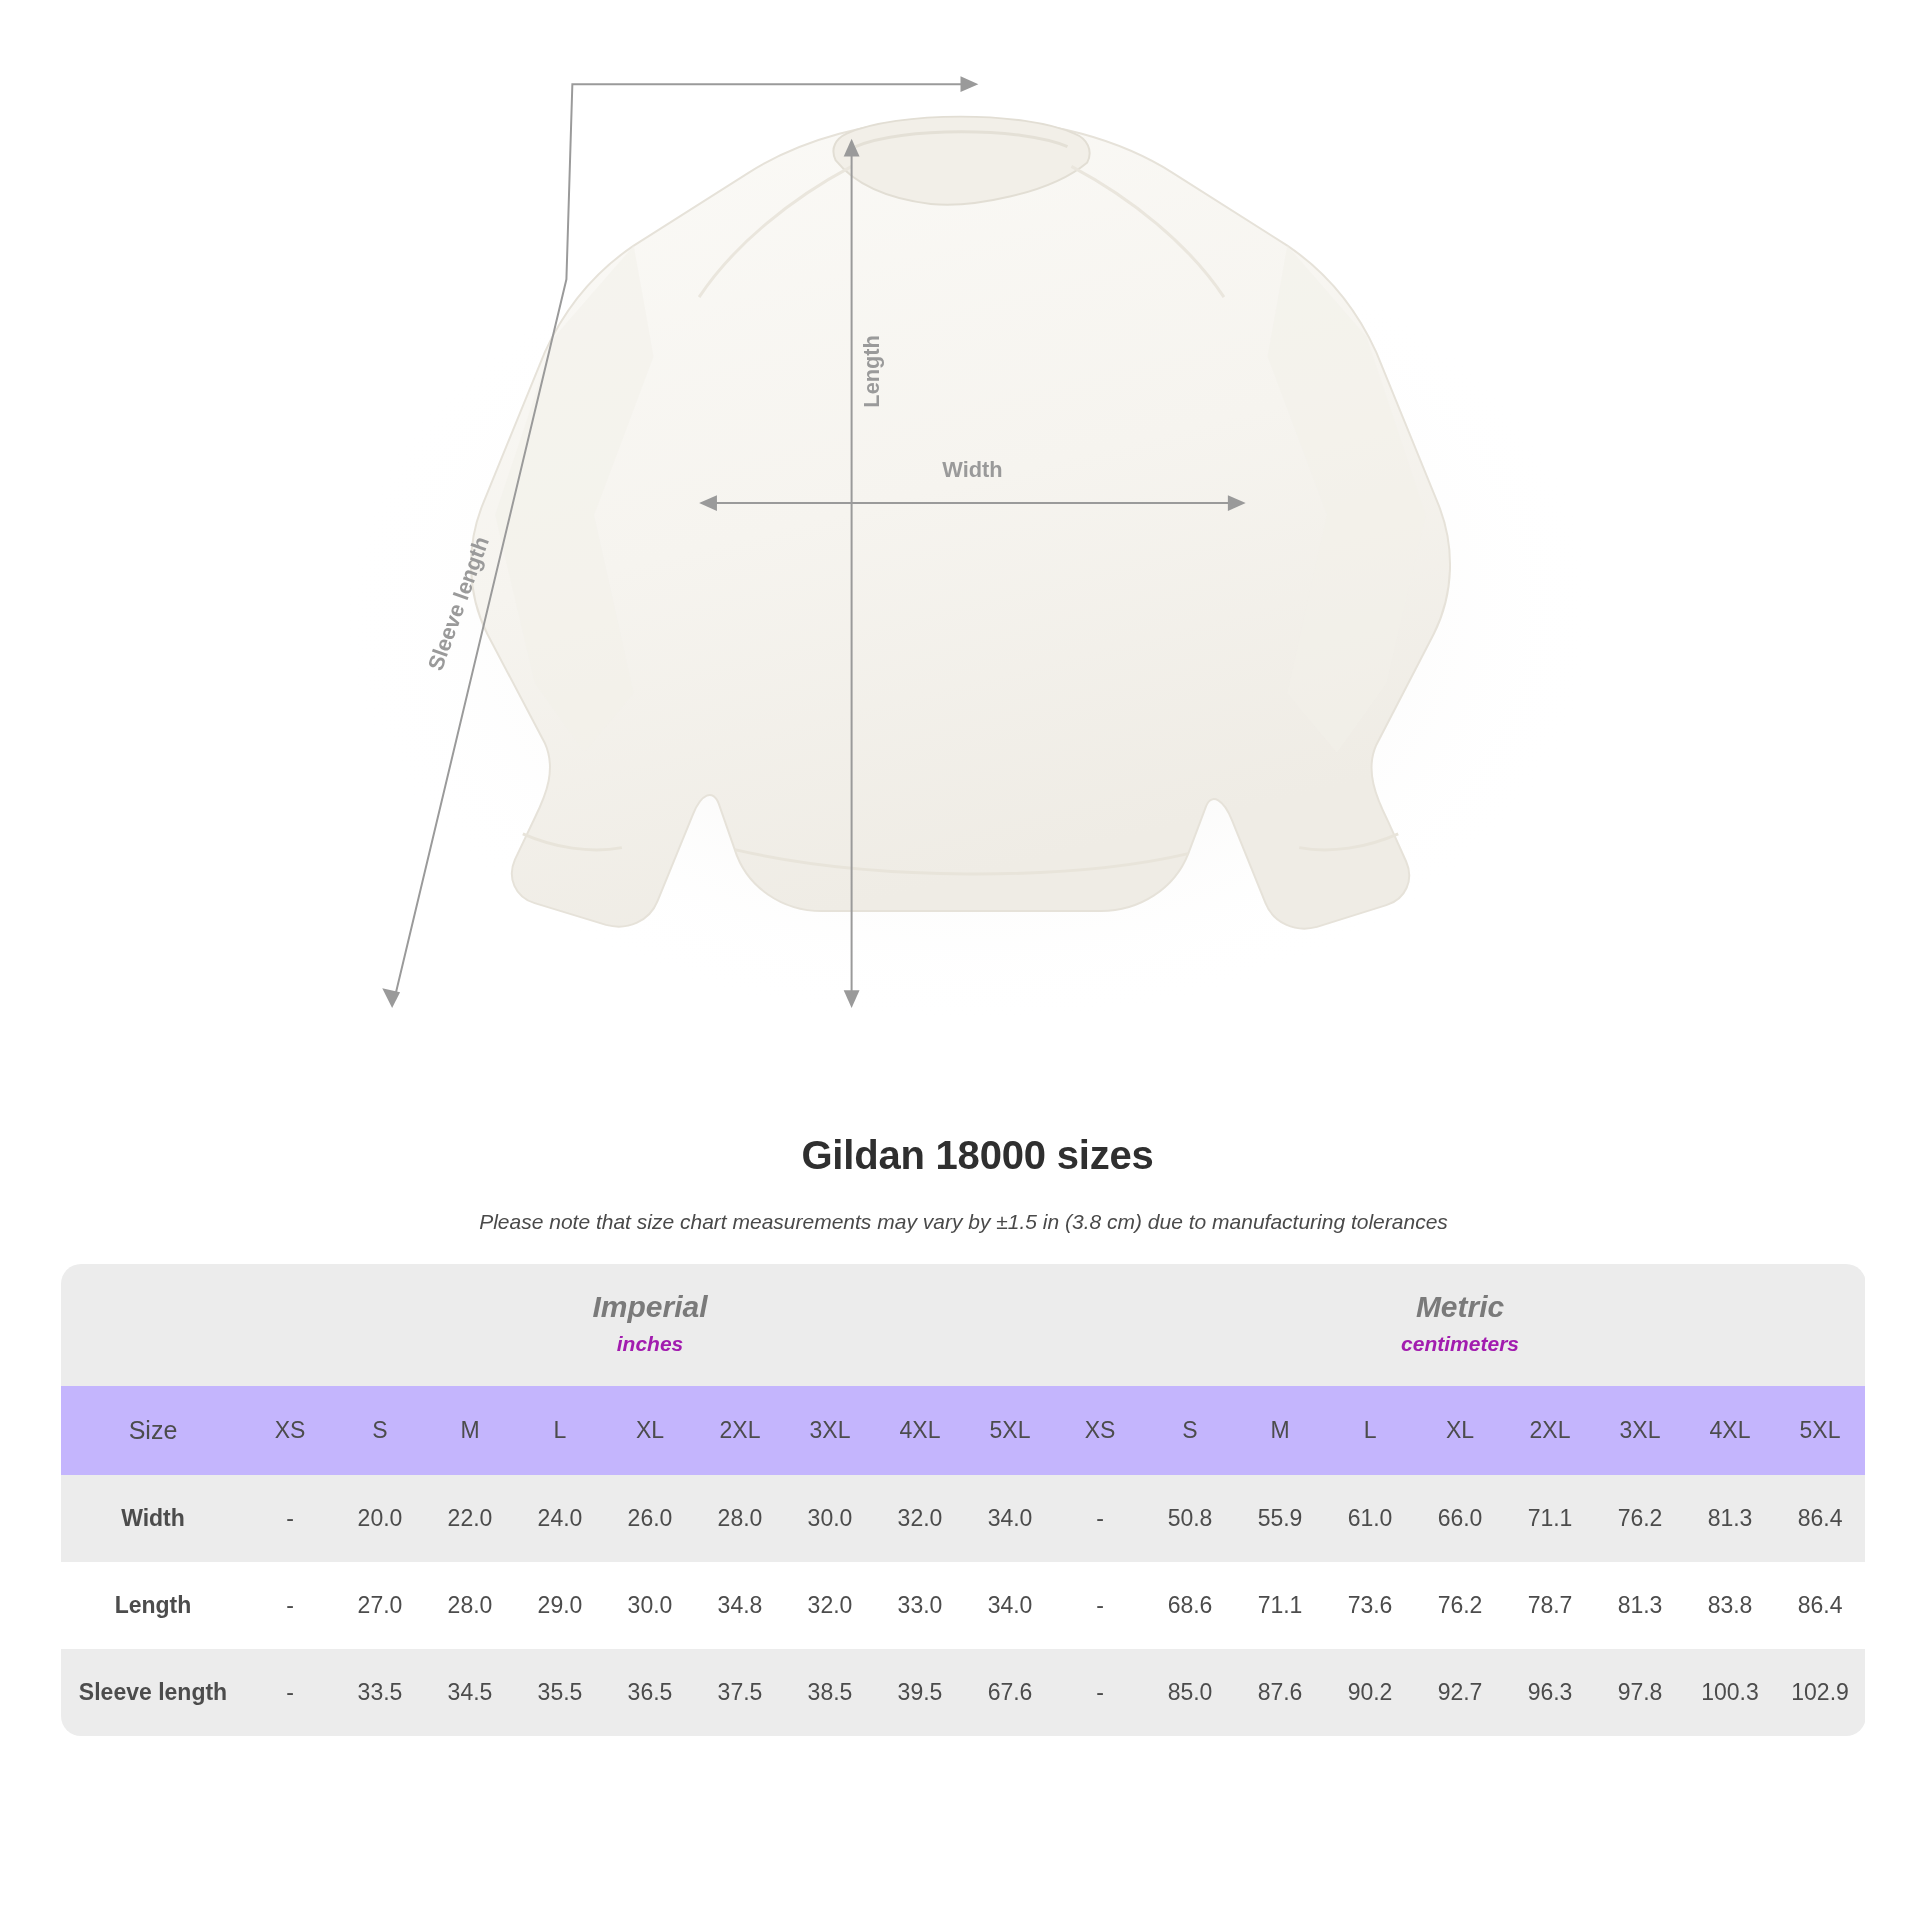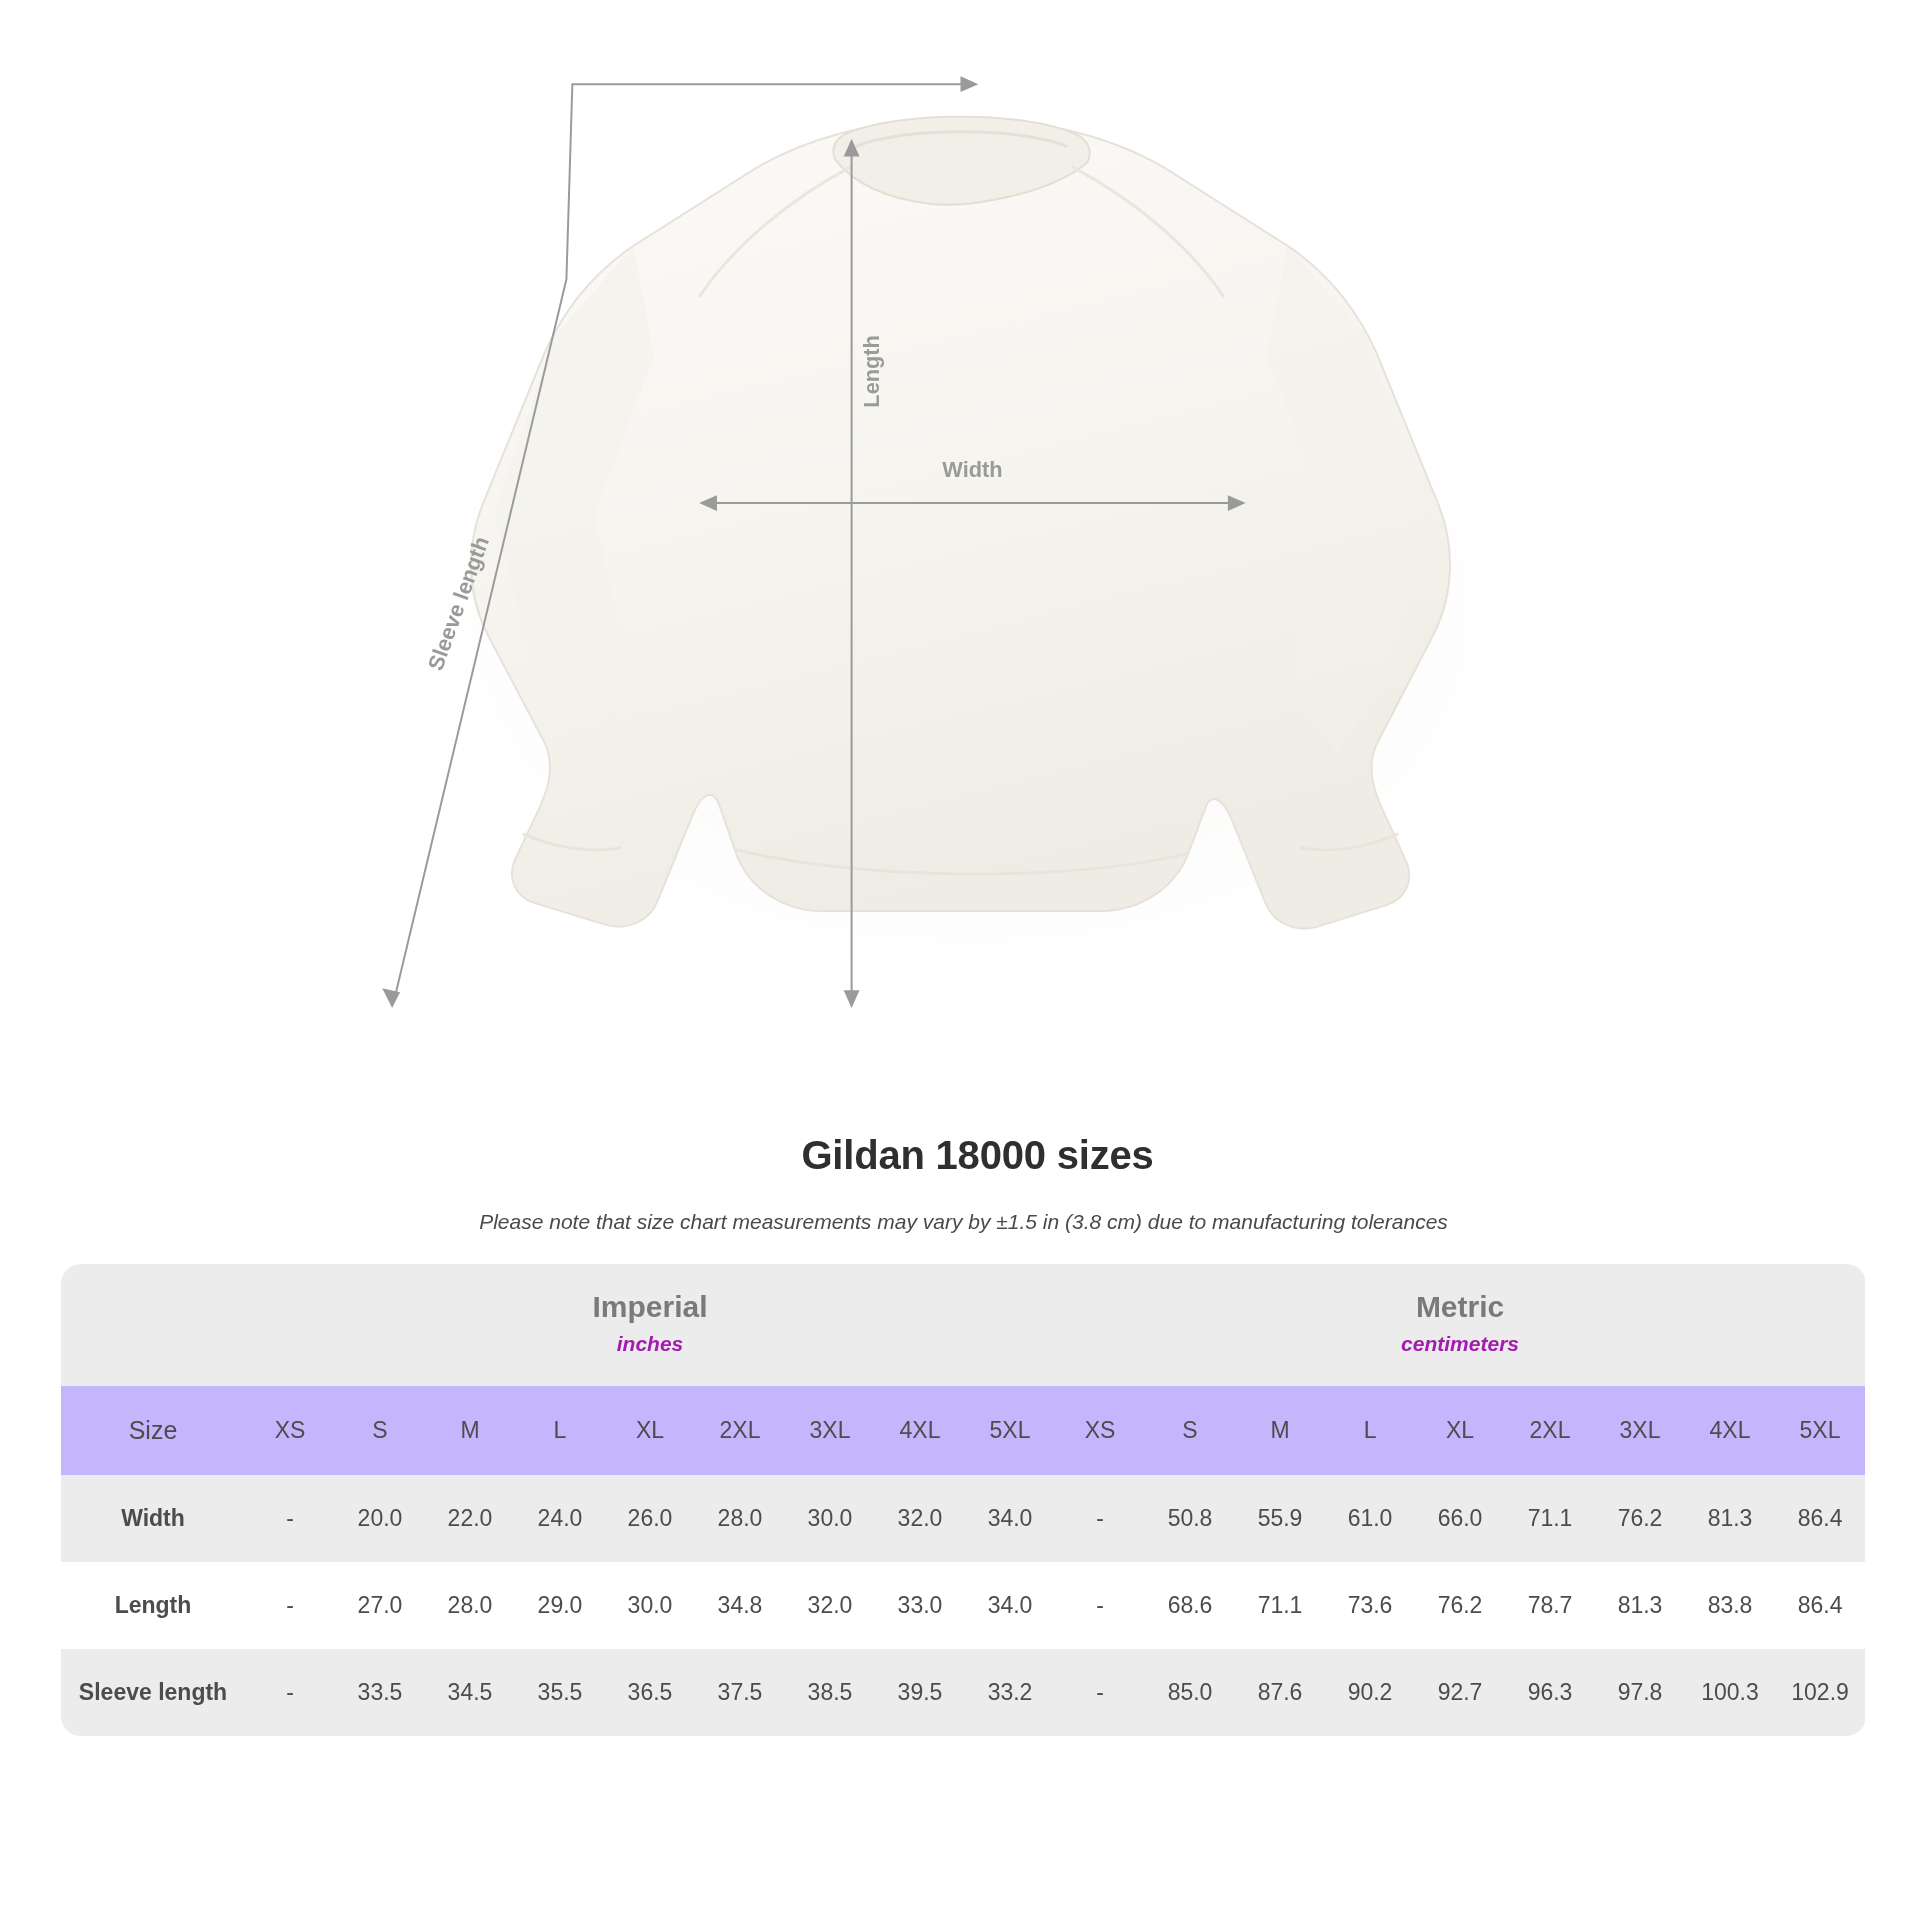--- a/index.html
+++ b/index.html
@@ -75,20 +75,21 @@
   .unit-head-row th {
     background: #ececec;
     padding: 26px 0 30px 0;
   }
   .unit-head-row th.corner {
     background: #ececec;
   }
   .unit-name {
     font-size: 30px;
     font-weight: bold;
+    font-style: italic;
     color: #7a7a7a;
     display: block;
   }
   .unit-sub {
     font-size: 21px;
     font-style: italic;
     color: #a21caf;
     display: block;
     margin-top: 8px;
   }
@@ -335,21 +336,21 @@
         <tr class="shaded">
           <td class="rowlabel">Sleeve length</td>
           <td>-</td>
           <td>33.5</td>
           <td>34.5</td>
           <td>35.5</td>
           <td>36.5</td>
           <td>37.5</td>
           <td>38.5</td>
           <td>39.5</td>
-          <td>33.2</td>
+          <td>67.6</td>
           <td>-</td>
           <td>85.0</td>
           <td>87.6</td>
           <td>90.2</td>
           <td>92.7</td>
           <td>96.3</td>
           <td>97.8</td>
           <td>100.3</td>
           <td>102.9</td>
         </tr>

